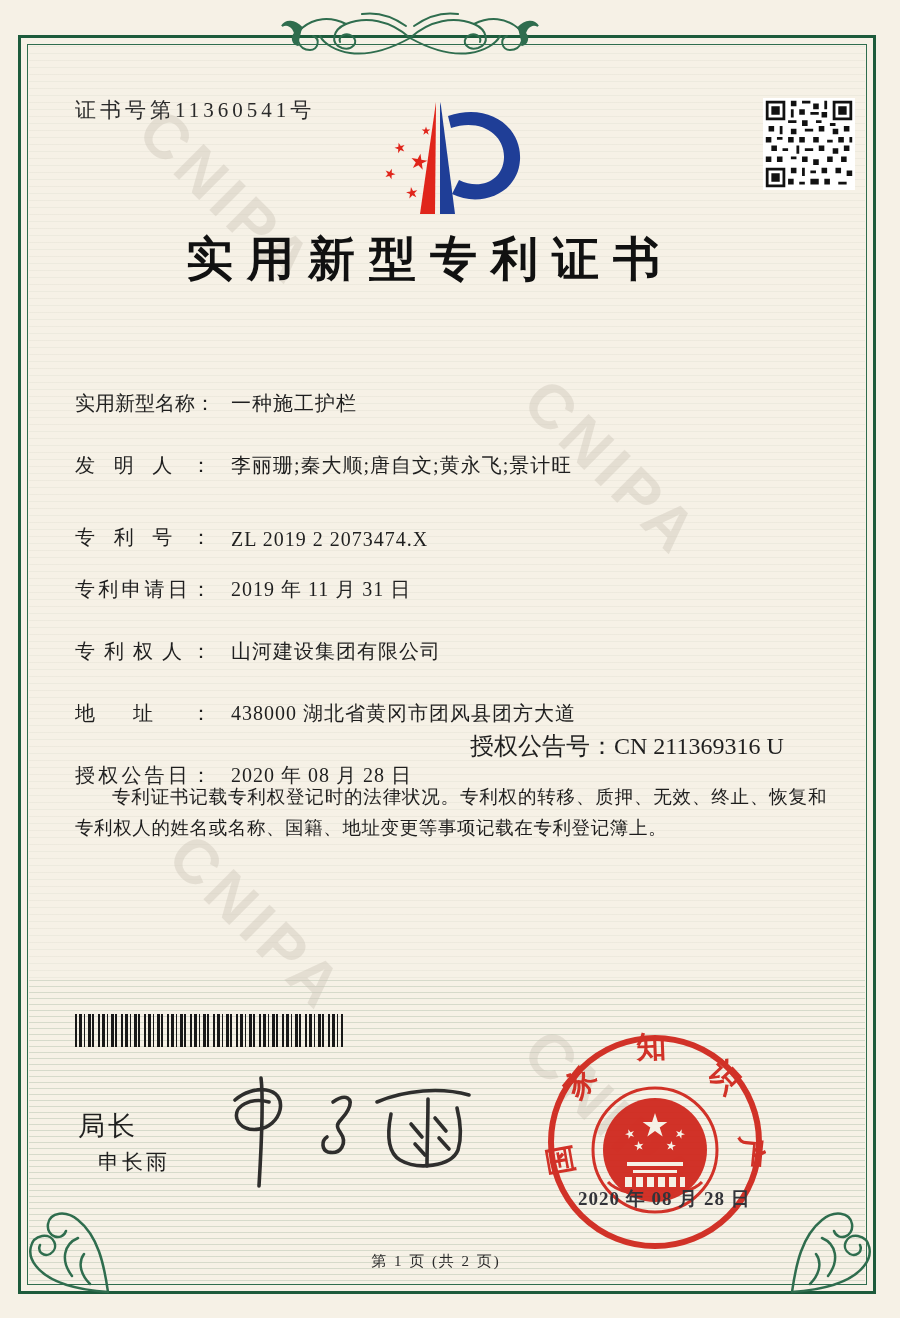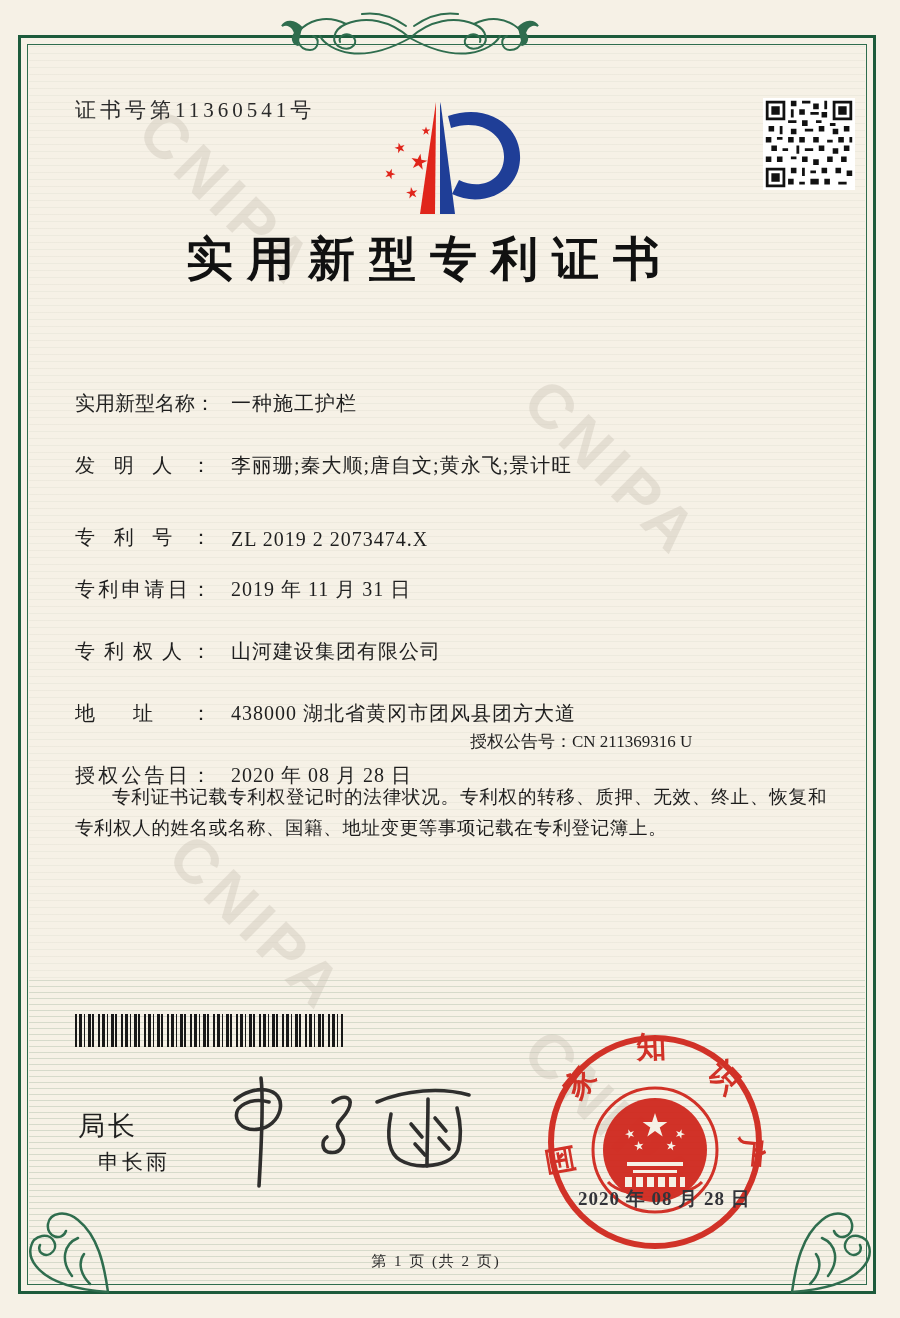--- a/index.html
+++ b/index.html
@@ -48,21 +48,21 @@
   }
   
   .field-row{left:75px;font-size:20px;white-space:nowrap;color:#1f1f1f;}
   .field-label{
     display:inline-block;width:136px;
     text-align:justify;text-align-last:justify;
     vertical-align:bottom;
     margin-top:32px;
   }
   .field-value{margin-left:20px;letter-spacing:1px;}
-  .grant-no-part{left:470px;font-size:17px;white-space:nowrap;color:#1f1f1f;}
+  .grant-no-part{left:470px;font-size:24px;white-space:nowrap;color:#1f1f1f;}
   
   .body-text{
     left:75px;width:752px;font-size:18.5px;line-height:30.5px;
     text-align:justify;letter-spacing:0.6px;color:#1d1d1d;
   }
   .body-text p{margin:0;text-indent:2em;}
   
   .barcode{
     left:75px;top:1014px;width:268px;height:33px;
     background:repeating-linear-gradient(90deg,

